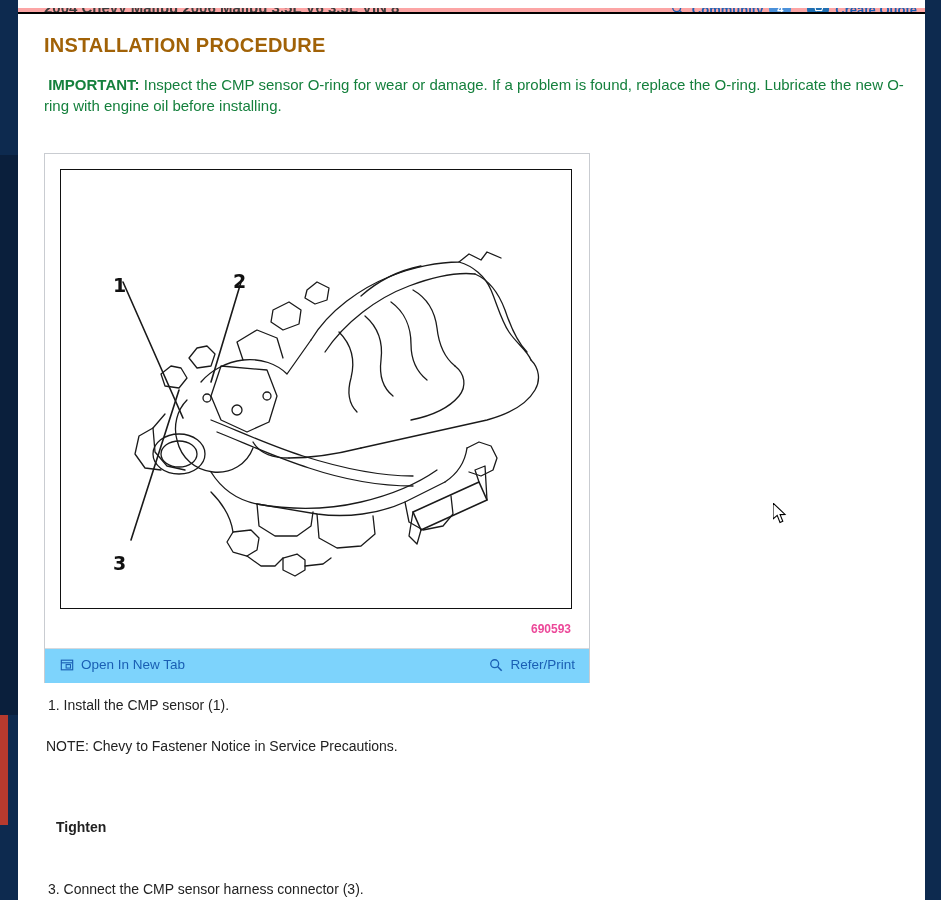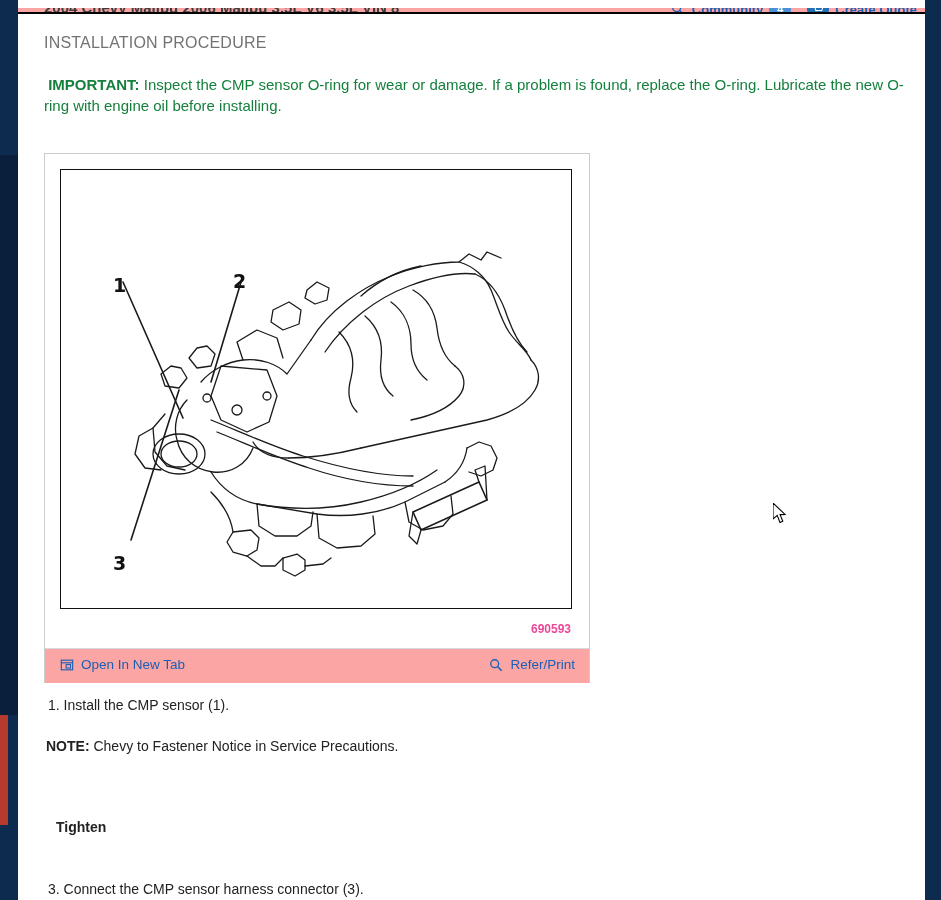--- a/index.html
+++ b/index.html
@@ -109,23 +109,23 @@
     position: absolute;
     left: 0; top: 14px;
     width: 907px;
     height: 886px;
     background: #ffffff;
     padding: 0;
   }
   .heading {
     position: absolute;
     left: 26px; top: 20px;
-    font-size: 16px;
-    font-weight: normal;
-    color: #737373;
+    font-size: 20px;
+    font-weight: bold;
+    color: #a16207;
     letter-spacing: .2px;
   }
   .important-para {
     position: absolute;
     left: 26px; top: 60px;
     width: 866px;
     line-height: 21px;
     font-size: 15px;
     color: #15803d;
   }
@@ -158,21 +158,21 @@
     font-weight: bold;
     color: #ec4899;
   }
   .figure-toolbar {
     position: absolute;
     left: 0;
     top: 494px;
     width: 544px;
     height: 35px;
     border-top: 1px solid #d6d9dd;
-    background: #fca5a5;
+    background: #7dd3fc;
     box-sizing: border-box;
   }
   .fig-link {
     position: absolute;
     top: 8px;
     display: flex;
     align-items: center;
     gap: 7px;
     color: #1a5fb4;
     font-size: 13.5px;
@@ -190,21 +190,21 @@
   }
 
   
   .step {
     position: absolute;
     left: 30px;
     font-size: 14px;
     color: #222222;
     line-height: 20px;
   }
-  .step b { font-weight: bold; }
+  .step b { font-weight: normal; }
   .step-1 { top: 681px; }
   .note { top: 722px; left: 28px; }
   .step-2 { top: 763px; }
   .tighten-label { top: 803px; left: 38px; font-weight: bold; }
   .tighten-text { top: 824px; left: 38px; }
   .step-3 { top: 865px; }
 
   
   .cursor {
     position: absolute;

